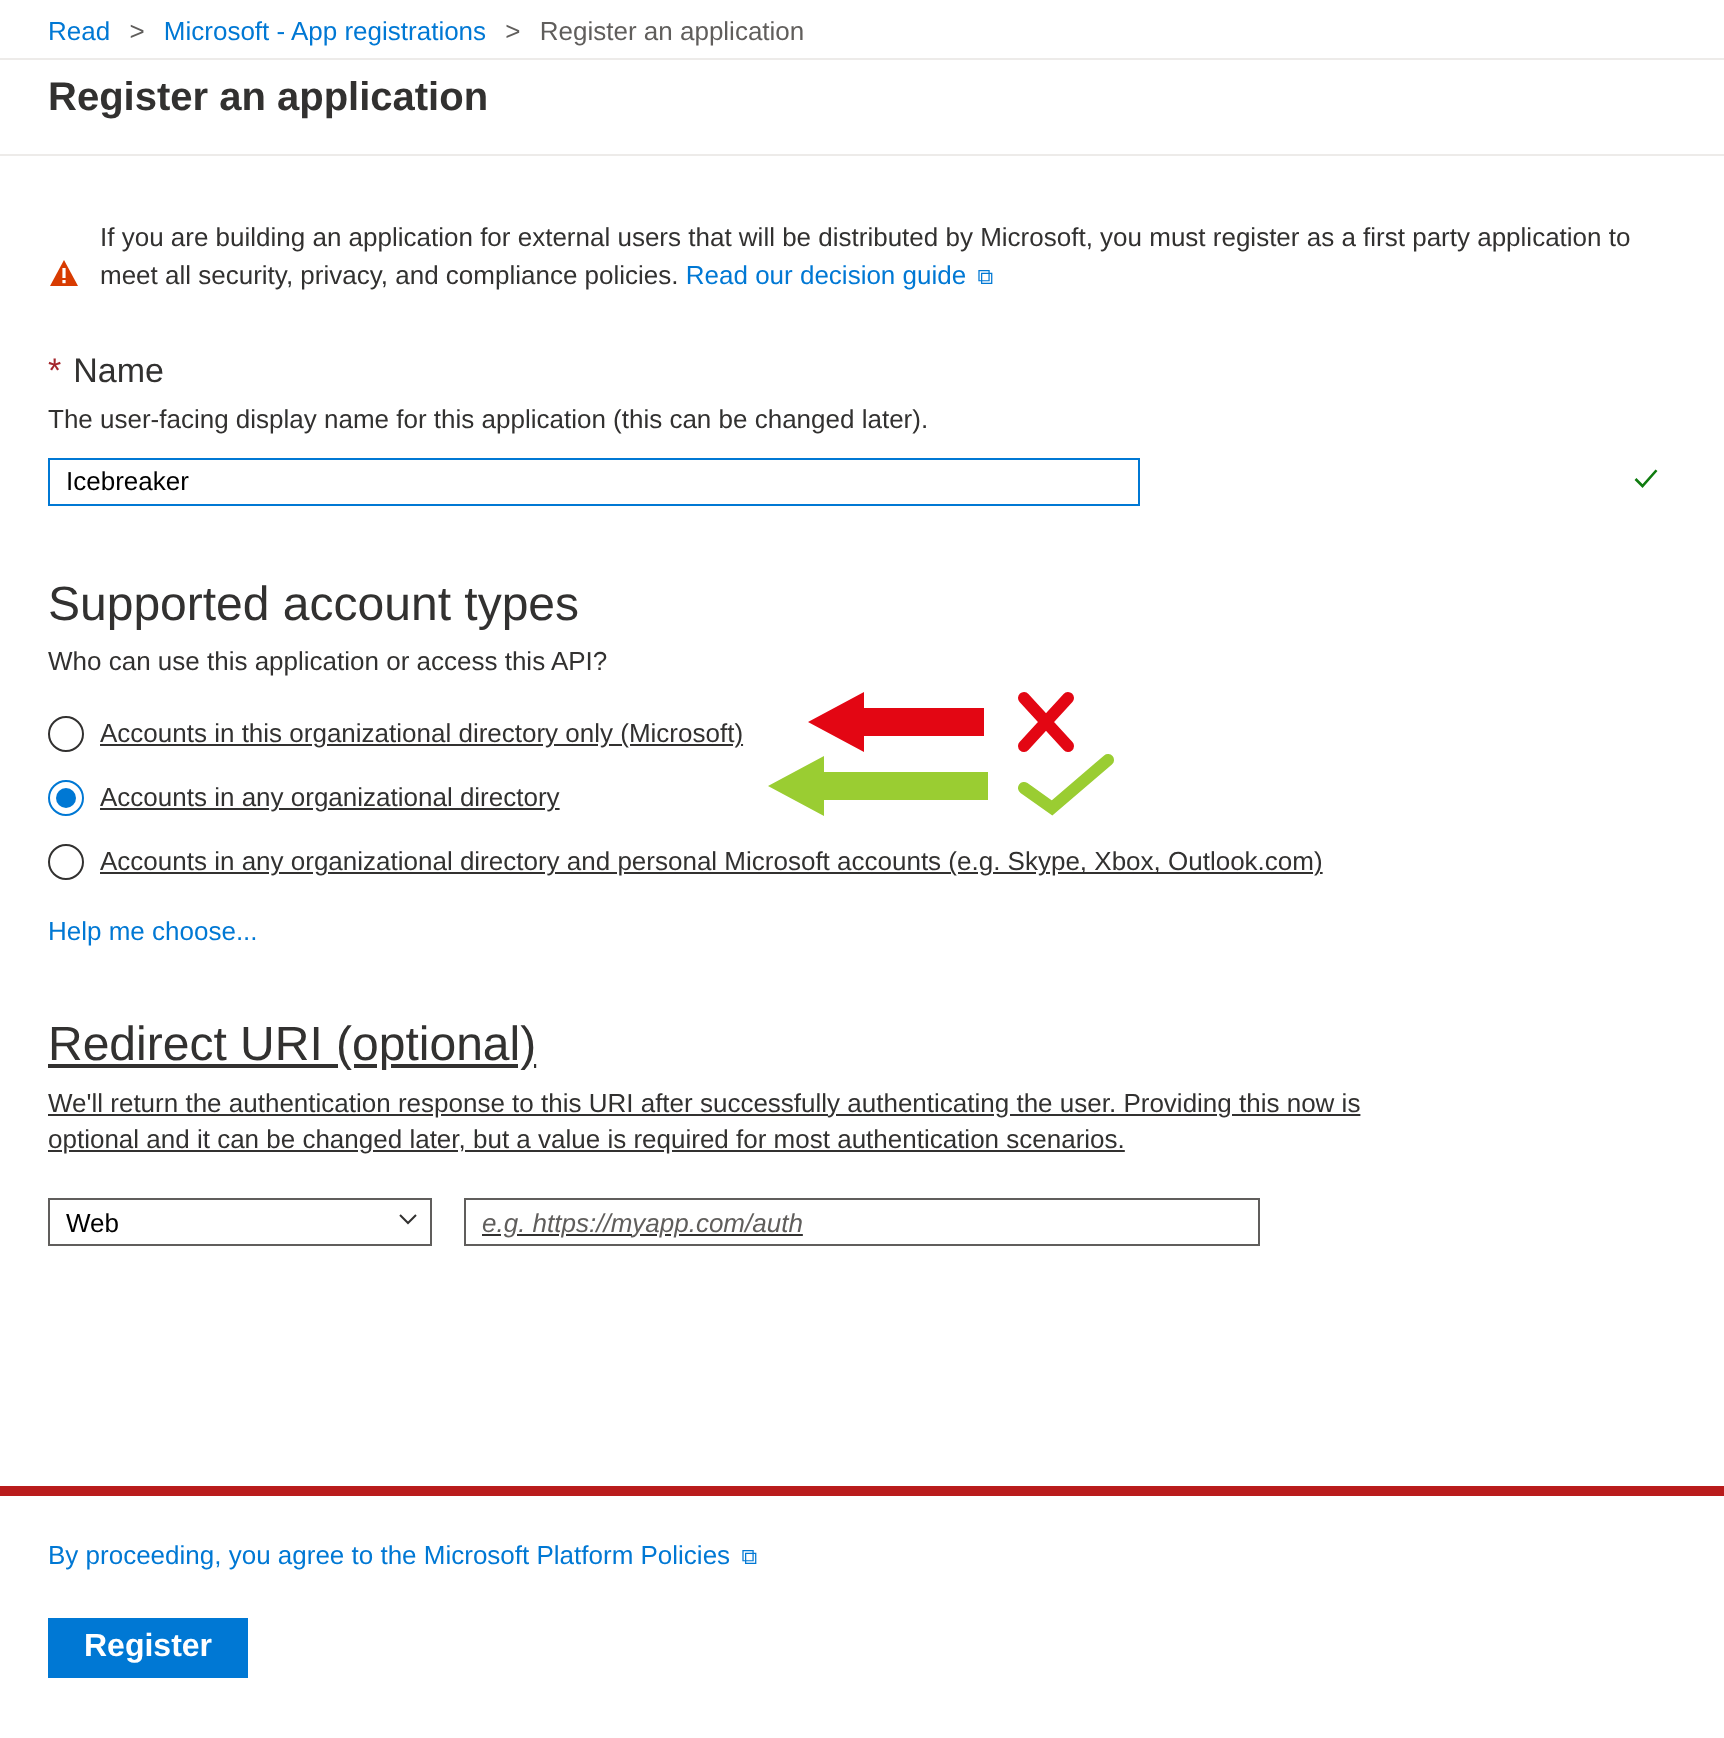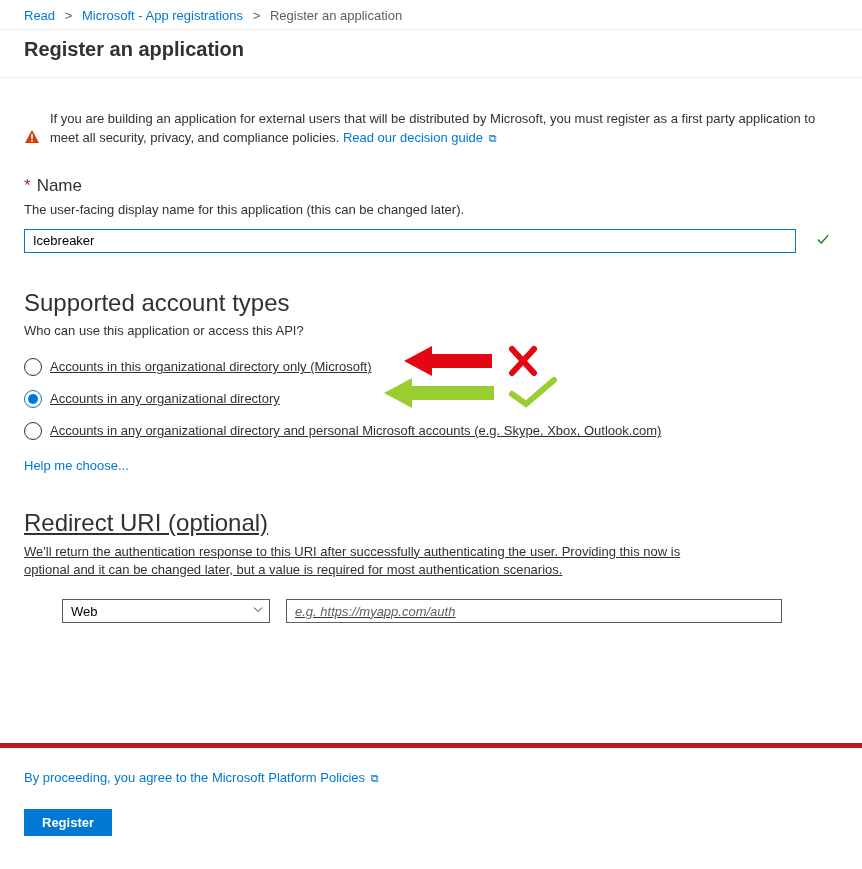--- a/index.html
+++ b/index.html
@@ -45,21 +45,21 @@
       gap: 6px;
     }
     .req-star { color: #a4262c; font-weight: 400; }
     .field-desc {
       color: #323130;
       margin-bottom: 12px;
       font-size: 13px;
     }
     .text-input-wrap { position: relative; }
     .text-input {
-      width: 772px;
+      width: 546px;
       height: 24px;
       border: 1px solid #0078d4;
       padding: 2px 28px 2px 8px;
       font-family: inherit;
       font-size: 13px;
       outline: none;
     }
     .validate-check {
       position: absolute;
       right: 8px;
@@ -106,43 +106,42 @@
       color: #0078d4;
       text-decoration: none;
       font-size: 13px;
     }
     .redirect-row {
       display: flex;
       gap: 16px;
     }
     .select-wrap {
       position: relative;
-      width: 208px;
-      margin-left: 38px;
+      width: 192px;
     }
     .select-box {
       width: 100%;
       height: 24px;
       border: 1px solid #605e5c;
       padding: 2px 24px 2px 8px;
       background: #fff;
       font-family: inherit;
       font-size: 13px;
       text-align: left;
       cursor: pointer;
     }
     .select-chevron {
       position: absolute;
       right: 6px;
       top: 50%;
       transform: translateY(-50%);
       pointer-events: none;
     }
     .uri-input {
-      width: 496px;
+      width: 398px;
       height: 24px;
       border: 1px solid #605e5c;
       padding: 2px 8px;
       font-family: inherit;
       font-size: 13px;
       font-style: italic;
       color: #605e5c;
     }
     .uri-input::placeholder { font-style: italic; color: #605e5c; }
     .footer {
@@ -156,21 +155,21 @@
       font-size: 13px;
     }
     .register-btn {
       display: inline-block;
       margin-top: 24px;
       background: #0078d4;
       color: #fff;
       border: none;
       padding: 6px 18px;
       font-family: inherit;
-      font-size: 13px;
+      font-size: 16px;
       font-weight: 600;
       cursor: pointer;
     }
     .annotation {
       position: absolute;
       left: 380px;
     }
     .annotation svg { display: block; }
     @keyframes blink { 50% { border-color: transparent; } }
   </style>

